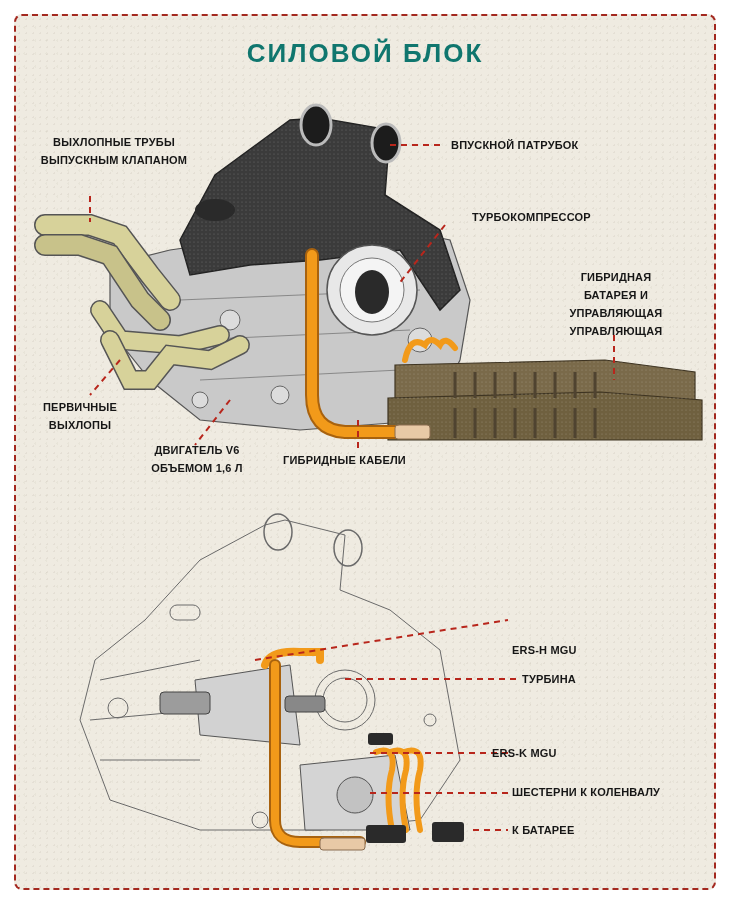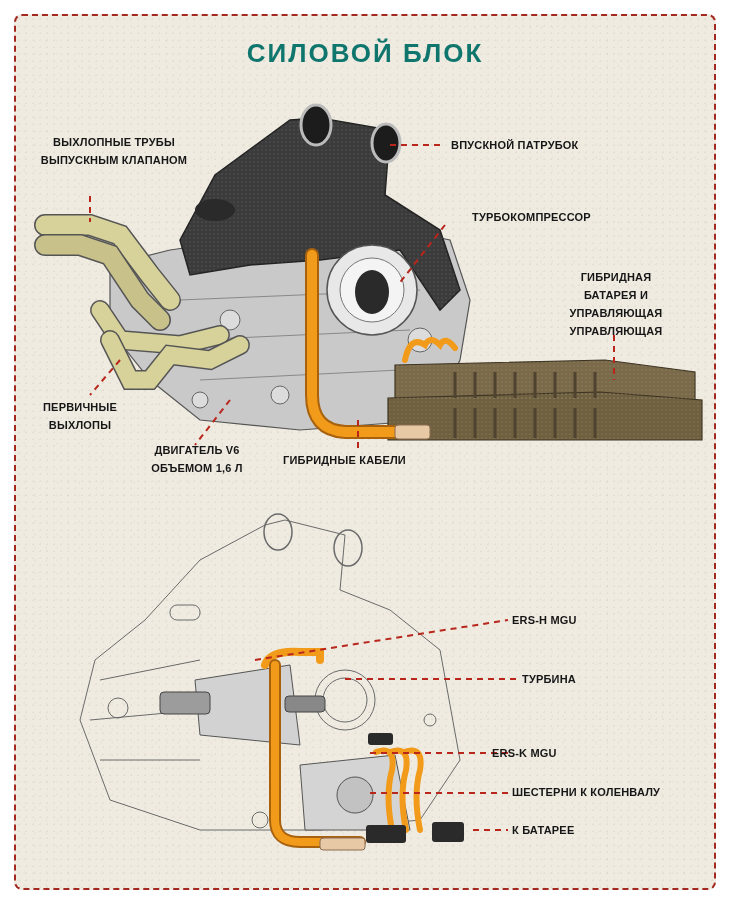--- a/index.html
+++ b/index.html
@@ -146,19 +146,19 @@
 <div class="lbl c" style="left:28px;top:398px;width:104px;">
   <div>ПЕРВИЧНЫЕ</div>
   <div>ВЫХЛОПЫ</div>
 </div>
 <div class="lbl c" style="left:128px;top:441px;width:124px;margin-left:7px;">
   <div>ДВИГАТЕЛЬ V6</div>
   <div>ОБЪЕМОМ 1,6 Л</div>
 </div>
 <div class="lbl" style="left:283px;top:451px;">ГИБРИДНЫЕ КАБЕЛИ</div>
 
-<div class="lbl" style="left:512px;top:611px;">ERS-H MGU</div>
+<div class="lbl" style="left:512px;top:641px;">ERS-H MGU</div>
 <div class="lbl" style="left:522px;top:670px;">ТУРБИНА</div>
 <div class="lbl" style="left:492px;top:744px;">ERS-K MGU</div>
 <div class="lbl" style="left:512px;top:783px;">ШЕСТЕРНИ К КОЛЕНВАЛУ</div>
 <div class="lbl" style="left:512px;top:821px;">
   <div>К БАТАРЕЕ</div>
 </div>
 
 </body></html>

